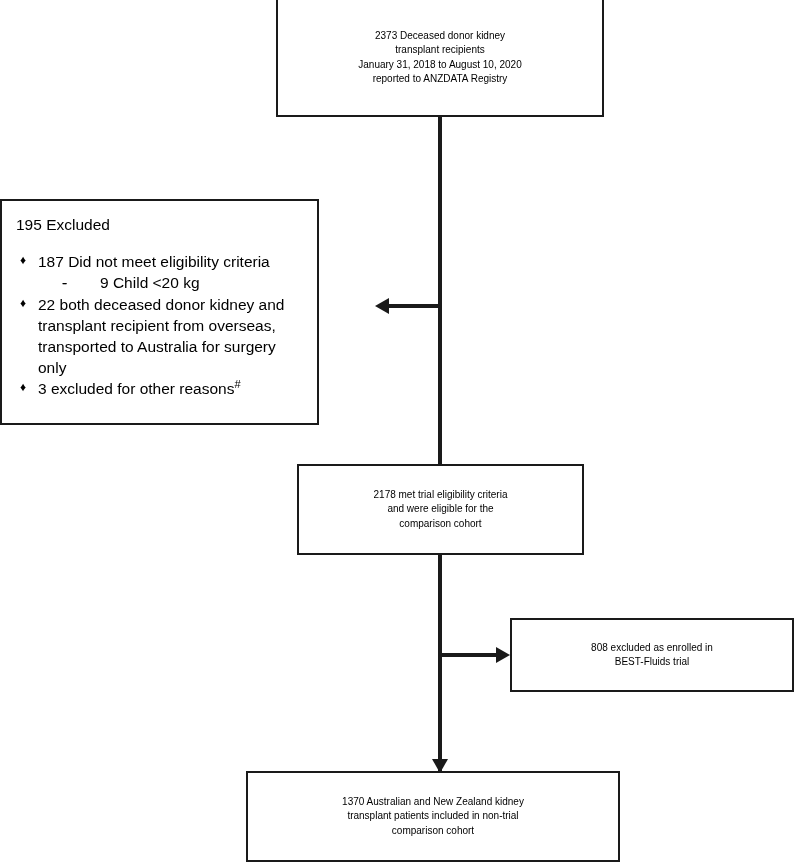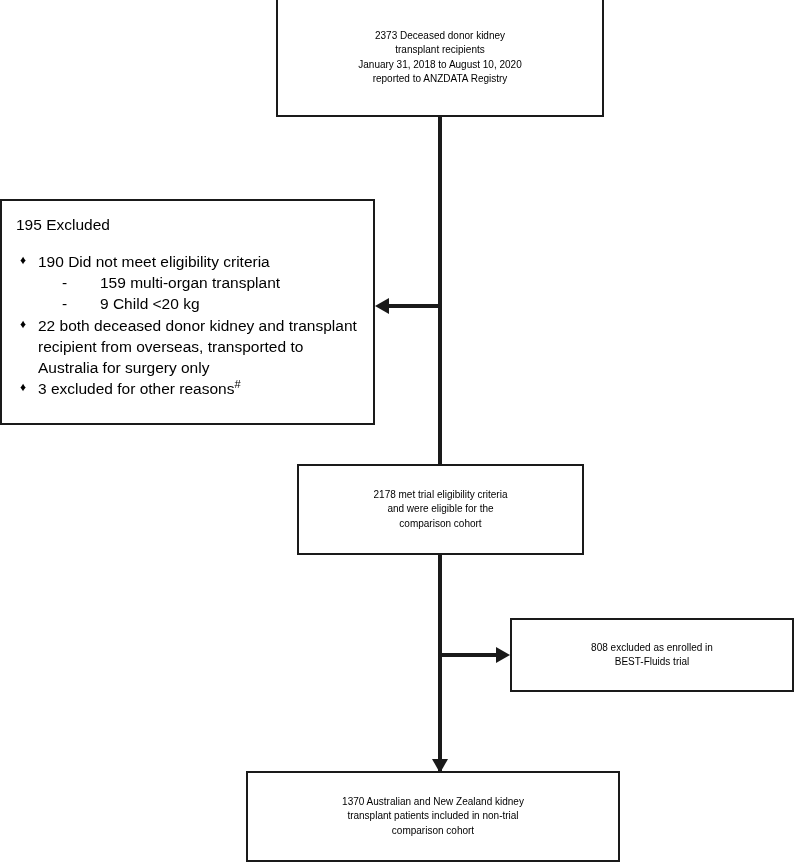--- a/index.html
+++ b/index.html
@@ -31,21 +31,21 @@
   .box-text {
     text-align: center;
     font-size: 10px;
     line-height: 1.42;
     color: #000000;
     padding: 0 8px;
     white-space: pre-line;
   }
   
   #box-source   { left: 276px; top: -2px;  width: 328px; height: 119px; }
-  #box-excluded { left: 0px;   top: 199px; width: 375px; height: 226px;
+  #box-excluded { left: 0px;   top: 199px; width: 319px; height: 226px;
                   display: block; }
   #box-eligible { left: 297px; top: 464px; width: 287px; height: 91px; justify-content: center; }
   #box-bestfluids { left: 510px; top: 618px; width: 284px; height: 74px; }
   #box-final    { left: 246px; top: 771px; width: 374px; height: 91px; }
 
   
   .excl-inner {
     padding: 14px 10px 10px 14px;
     font-size: 15.5px;
     line-height: 1.35;
@@ -157,25 +157,24 @@
   <div class="hline" id="branch-excluded-line"></div>
   <div class="arrow-left" id="branch-excluded-arrow"></div>
 
   <div class="box" id="box-excluded">
     <div class="excl-inner">
       <p class="excl-title">195 Excluded</p>
       <ul class="excl-list">
 
         <li class="excl-item">
           <span class="diamond">♦</span>
-          <span>190 Did not meet eligibility criteria</span>
+          <span>187 Did not meet eligibility criteria</span>
           <ul class="excl-sublist">
             <li class="excl-subitem">
               <span class="dash">-</span>
-              <span>159 multi-organ transplant</span>
             </li>
             <li class="excl-subitem">
               <span class="dash">-</span>
               <span>9 Child &lt;20 kg</span>
             </li>
           </ul>
         </li>
 
         <li class="excl-item">
           <span class="diamond">♦</span>

